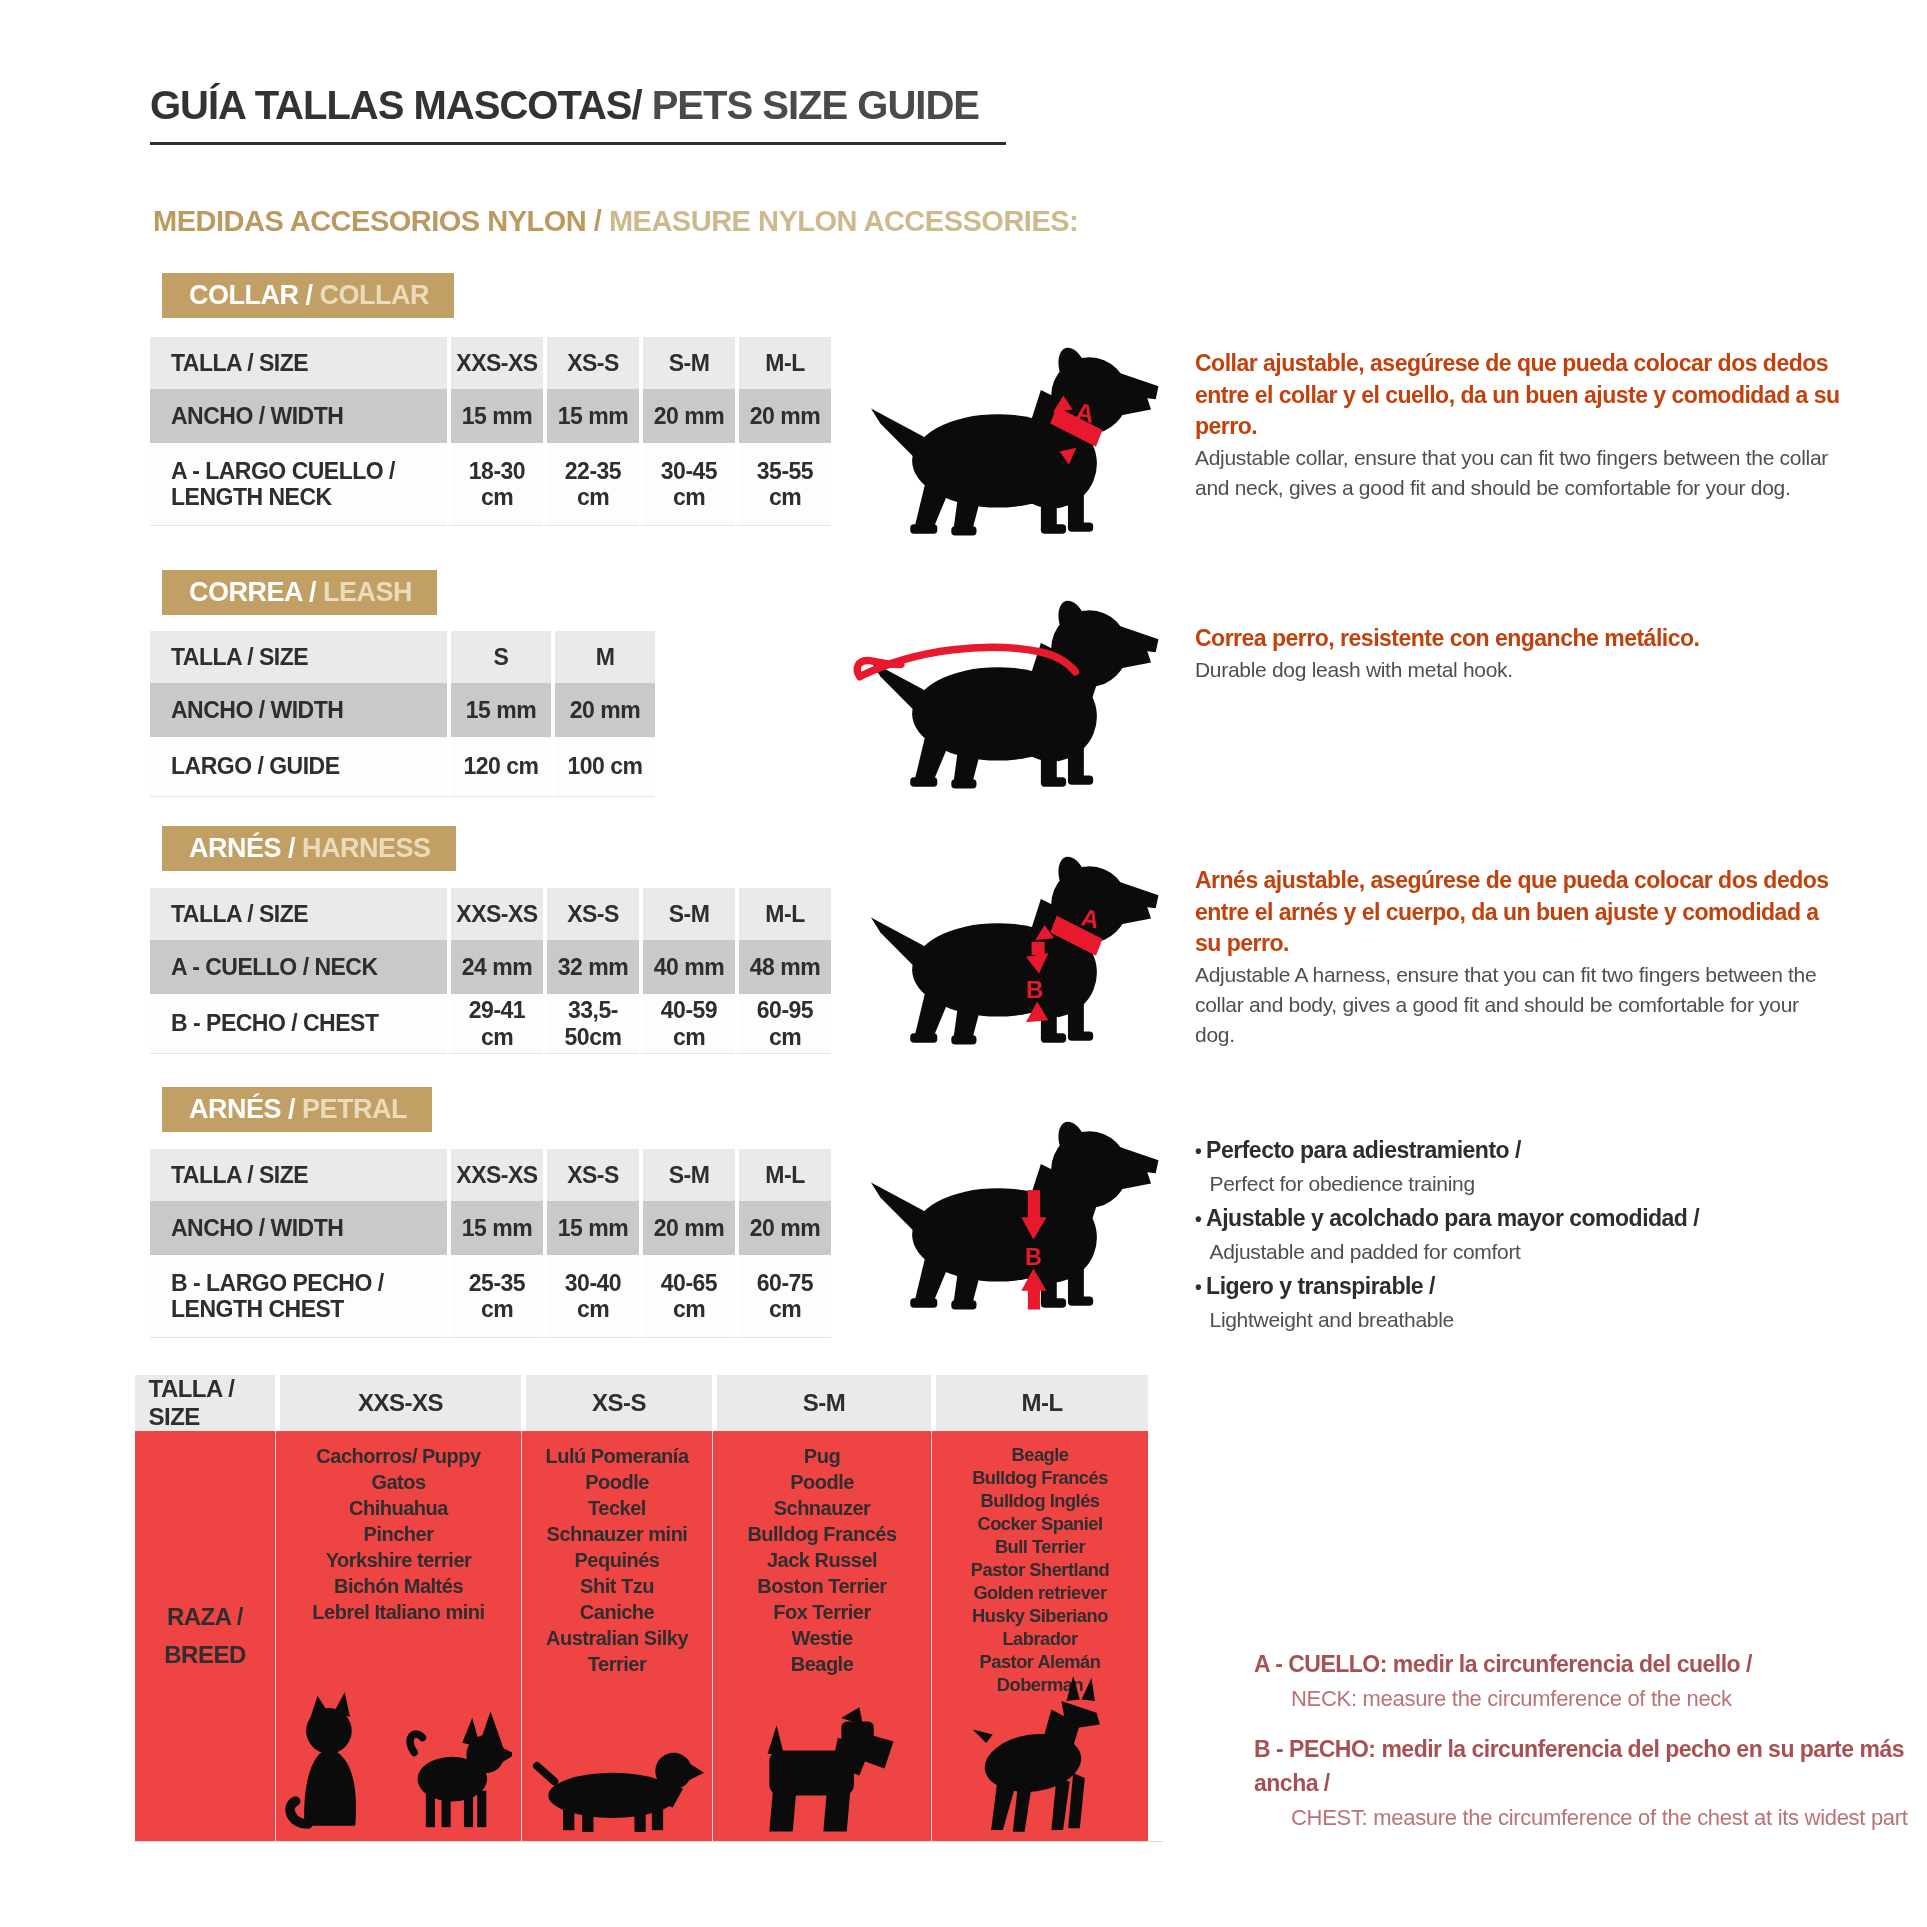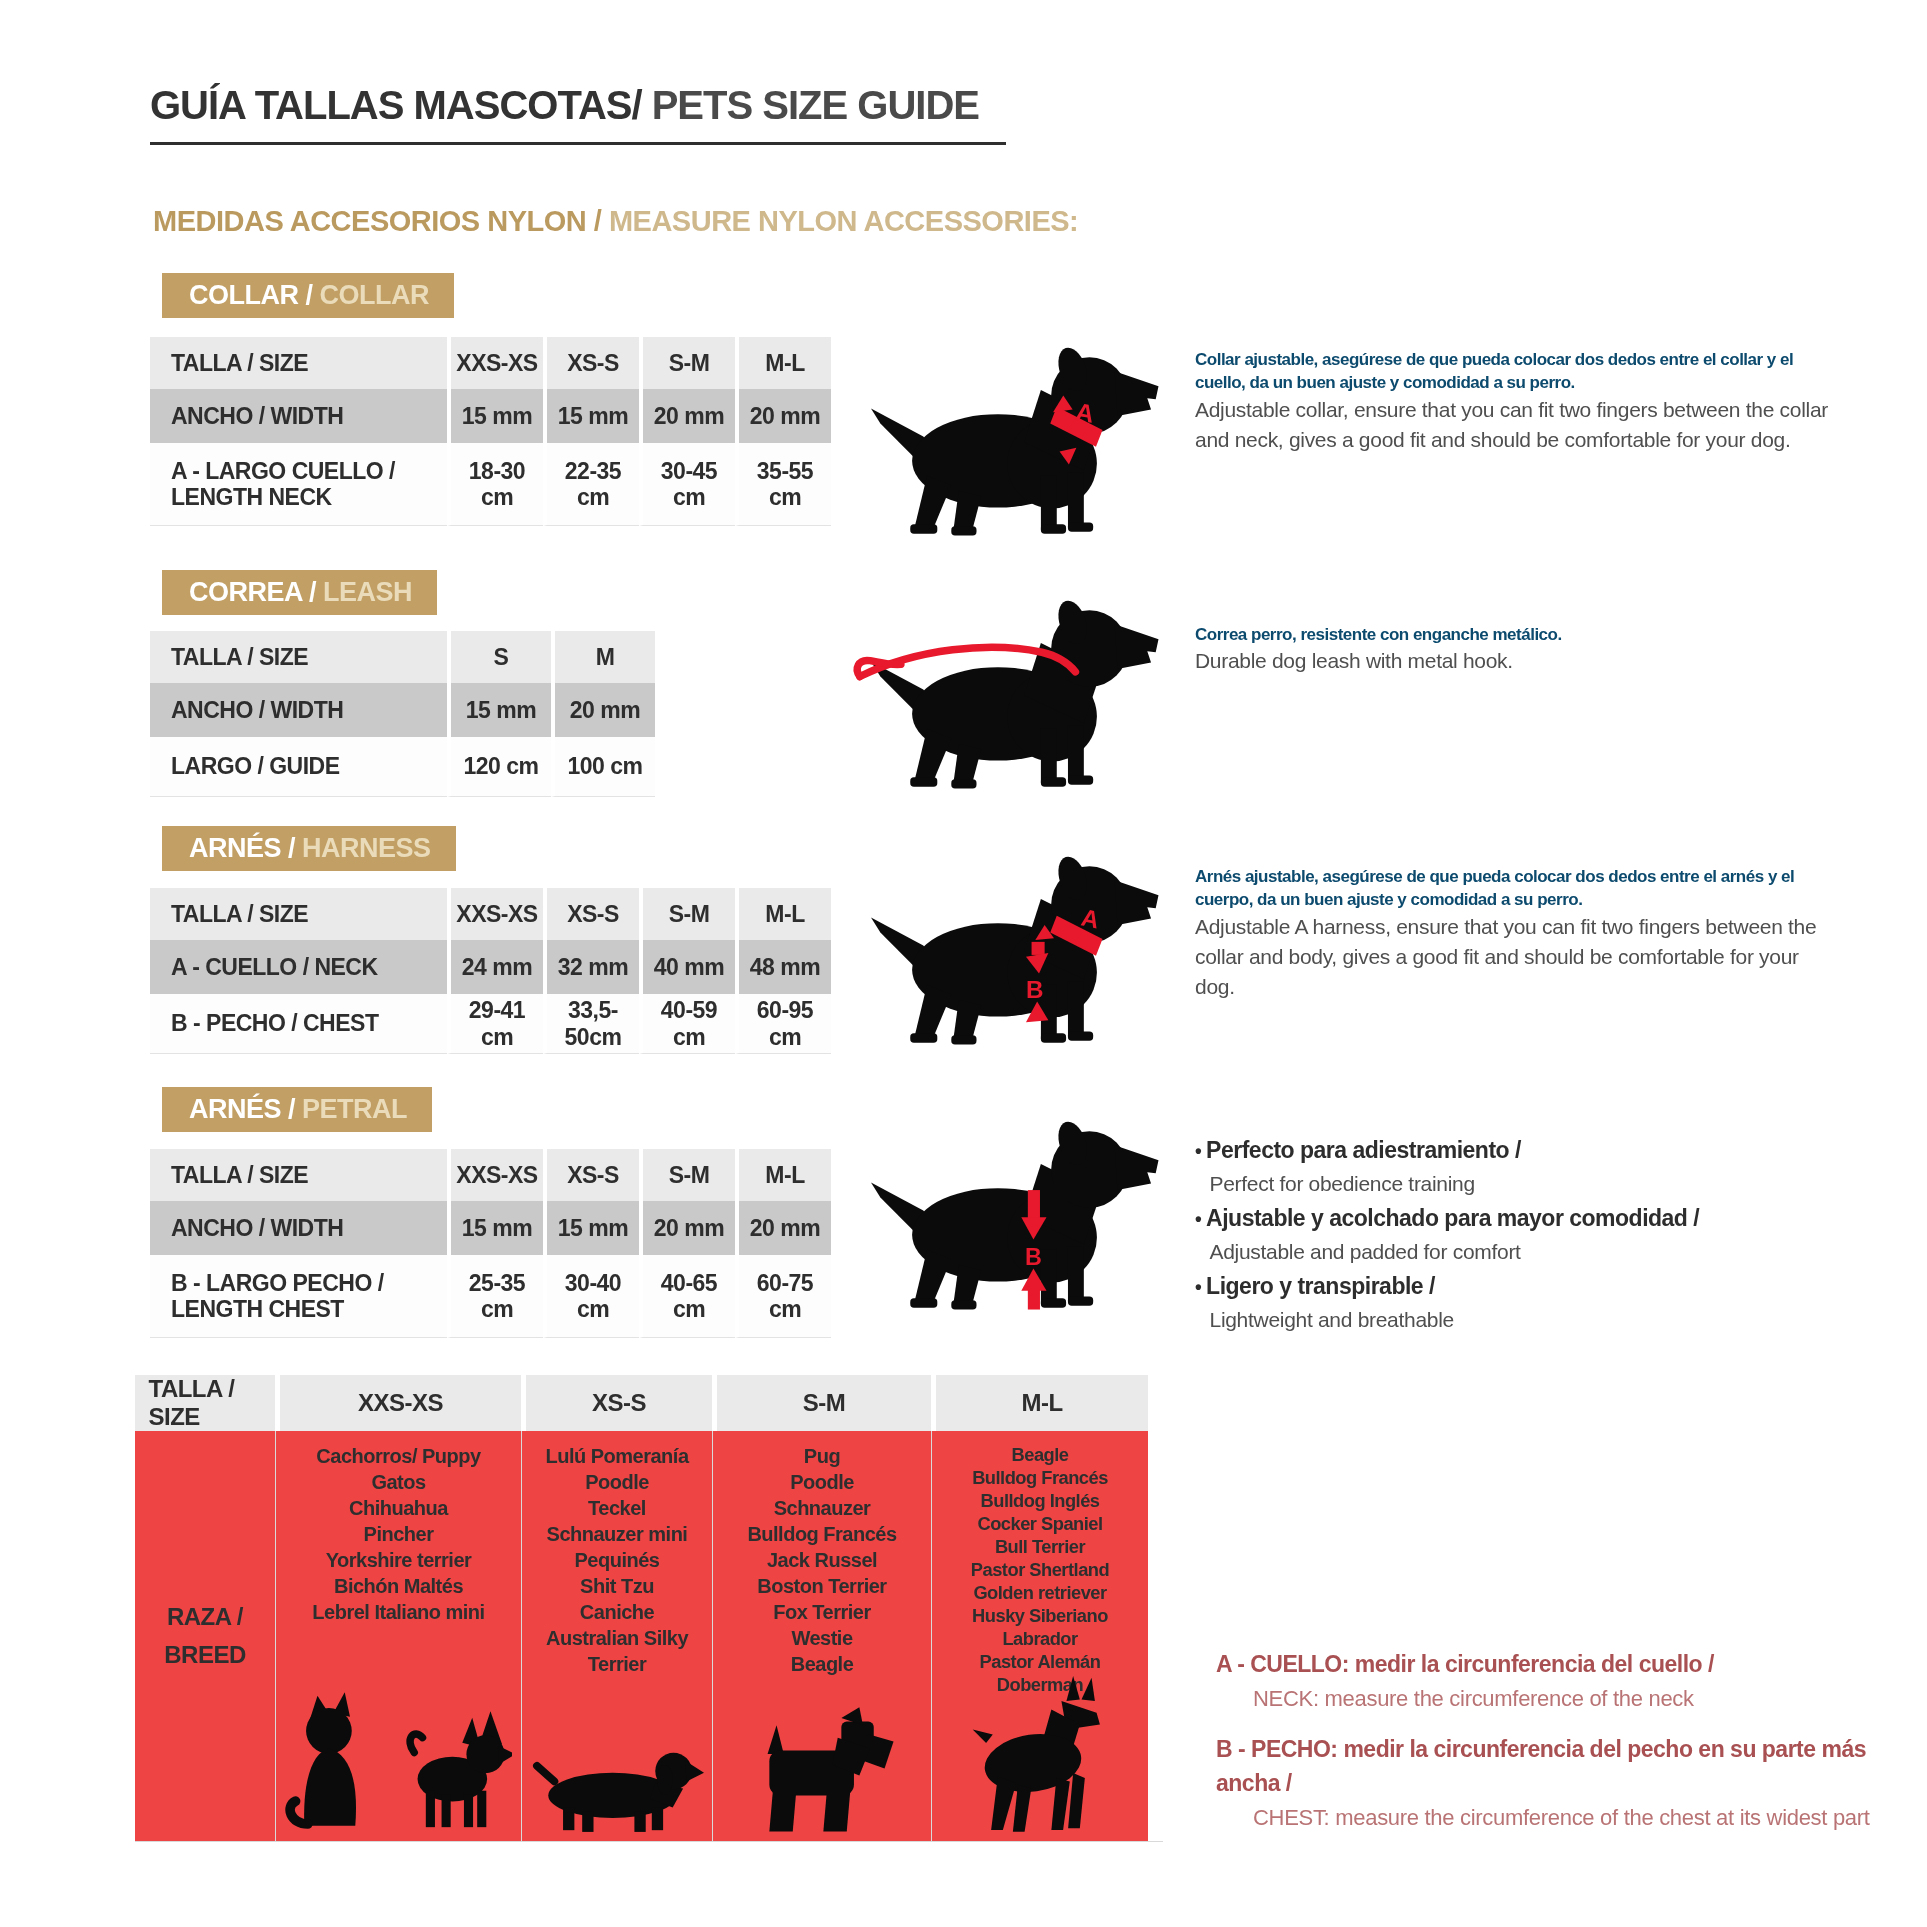--- a/index.html
+++ b/index.html
@@ -33,21 +33,21 @@
   .trow.w .tc,.trow.w2 .tc{background:#fdfdfd;border-bottom:1px solid #e3e3e3;}
   .tc{display:flex;align-items:center;justify-content:center;font-size:23px;font-weight:700;letter-spacing:-0.5px;white-space:pre-line;text-align:center;line-height:1.15;}
   .tc.lbl{justify-content:flex-start;text-align:left;padding-left:21px;}
   .tc + .tc{border-left:4.8px solid #fff;}
 
   
   .dogfig{position:absolute;left:850px;width:309px;height:224px;}
 
   
   .desc{position:absolute;left:1195px;width:645px;}
-  .desc-es{font-size:17px;font-weight:700;color:#0c4a6e;line-height:1.38;letter-spacing:-0.5px;}
+  .desc-es{font-size:23px;font-weight:700;color:#c2410c;line-height:1.38;letter-spacing:-0.5px;}
   .desc-en{font-size:21px;font-weight:400;color:#4f4f4f;line-height:1.42;letter-spacing:-0.3px;}
   .bullets{position:absolute;left:1195px;width:645px;}
   .b-item{margin-bottom:1.9px;}
   .b-es{font-size:23px;font-weight:700;color:#2d2d2d;line-height:1.55;letter-spacing:-0.5px;}
   .b-es::before{content:"• ";font-size:19.3px;}
   .b-en{font-size:21px;font-weight:400;color:#4f4f4f;line-height:1.45;padding-left:14.5px;letter-spacing:-0.3px;}
 
   
   .btable{position:absolute;left:135px;top:1375px;width:1028px;}
   .brow{display:grid;grid-template-columns:140px 246px 191px 219px 217px;}
@@ -57,21 +57,21 @@
   .brow.bh .bc + .bc{border-left:5.8px solid #fff;}
   .brow.bb{height:410px;border-bottom:1px solid #d9d9d9;}
   .brow.bb .bc{background:#ef4444;position:relative;}
   .brow.bb .bc + .bc{border-left:1px solid #d9d9d9;}
   .raza{display:flex;align-items:center;justify-content:center;font-size:24px;font-weight:700;white-space:pre-line;text-align:center;line-height:1.6;letter-spacing:-0.5px;}
   .blist{padding-top:11.6px;font-size:20px;font-weight:700;line-height:26px;text-align:center;white-space:pre-line;letter-spacing:-0.5px;}
   .blist.small{font-size:18.3px;line-height:23px;}
   .sil{position:absolute;bottom:5.8px;left:0;right:0;display:flex;justify-content:center;align-items:flex-end;gap:9.7px;}
 
   
-  .notes{position:absolute;left:1216px;top:1647px;width:657px;}
+  .notes{position:absolute;left:1254px;top:1647px;width:657px;}
   .note{margin-bottom:17.4px;}
   .note-bold{font-size:23px;font-weight:700;color:#a85052;line-height:1.5;letter-spacing:-0.5px;}
   .note-normal{font-size:22px;font-weight:400;color:#b97374;line-height:1.5;padding-left:37px;letter-spacing:-0.3px;}
 </style>
 </head>
 <body>
 
 <div class="page">
 
   <svg width="0" height="0" style="position:absolute" aria-hidden="true">

